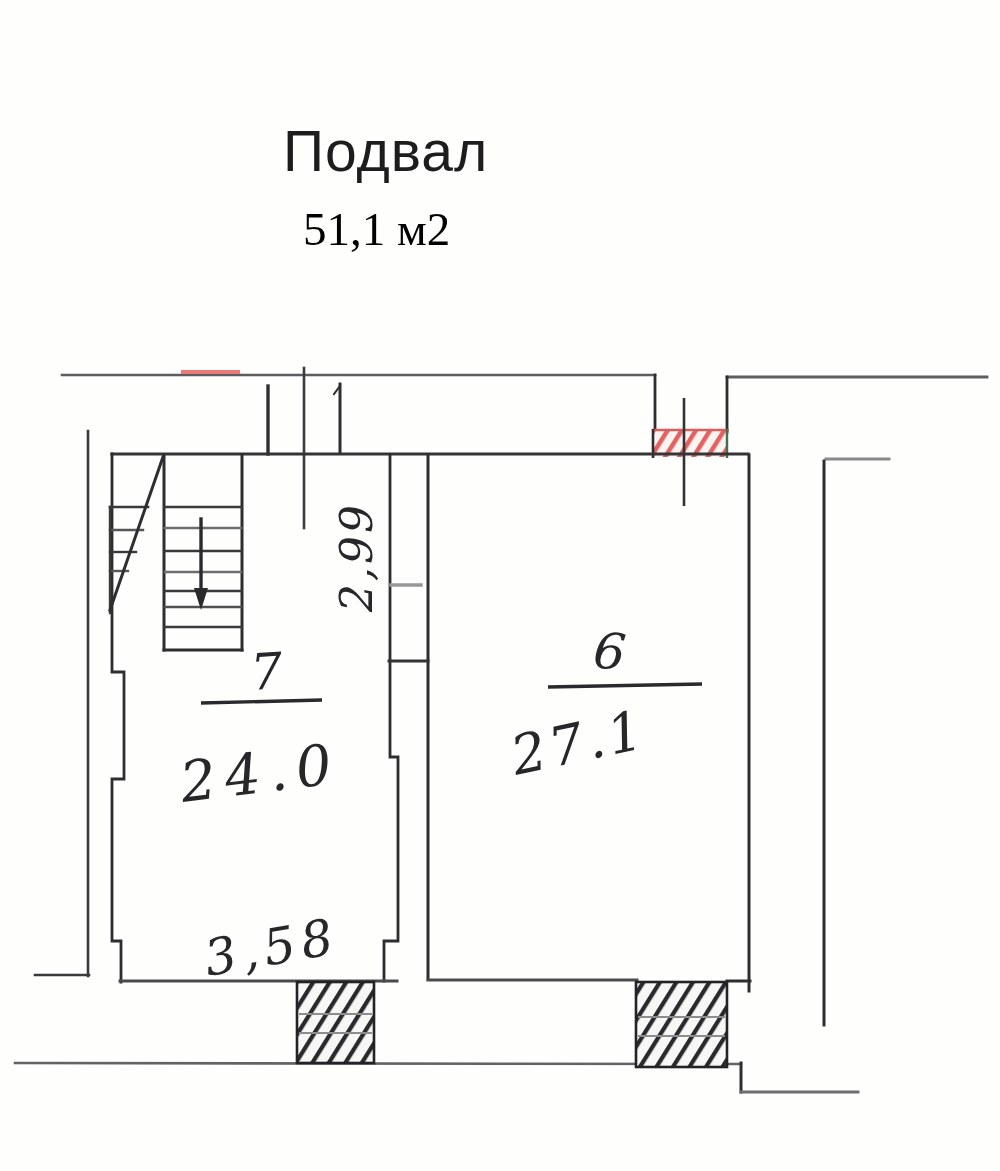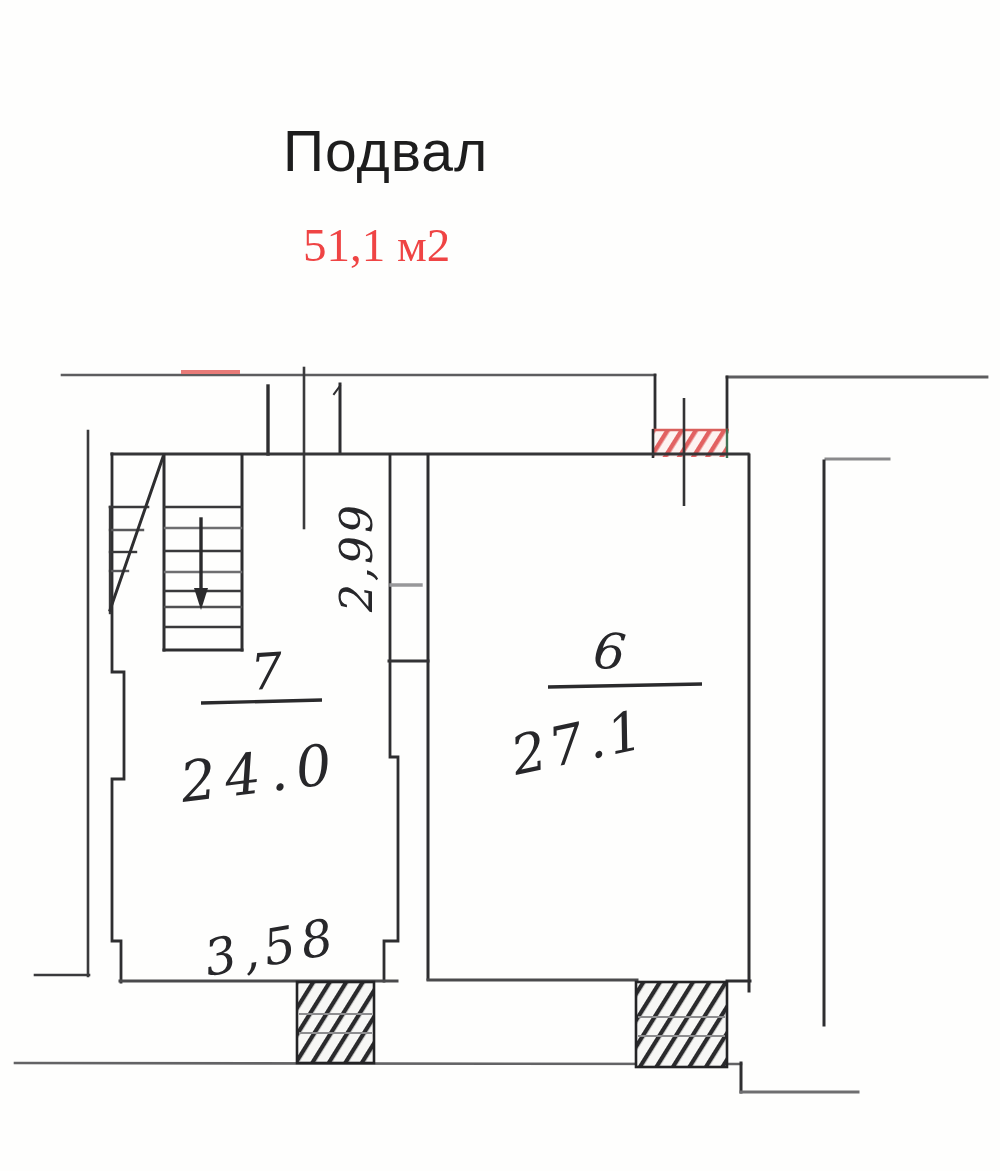--- a/index.html
+++ b/index.html
@@ -1,20 +1,20 @@
 <!DOCTYPE html>
 <html><head>
 <meta charset="utf-8">
 <style>
   html,body{margin:0;padding:0;background:#ffffff;}
   .screen{position:relative;width:1000px;height:1171px;background:#fefefdf2;overflow:hidden;
           font-family:"Liberation Sans", sans-serif;}
   .title{position:absolute;left:283px;top:118px;font-size:57px;font-weight:500;color:#1d1d1d;
          letter-spacing:1px;font-family:"Liberation Sans", sans-serif;}
-  .area-total{position:absolute;left:303px;top:218px;font-size:47px;color:#ef4444;
+  .area-total{position:absolute;left:303px;top:202px;font-size:47px;color:#000000;
          font-family:"Liberation Serif", serif;}
   .plan-svg{position:absolute;left:0;top:0;}
   .hand{font-family:"DejaVu Serif", serif;font-style:italic;fill:#27272a;}
 </style>
 </head>
 <body>
 
 <div class="screen">
 
   <div class="title">Подвал</div>

